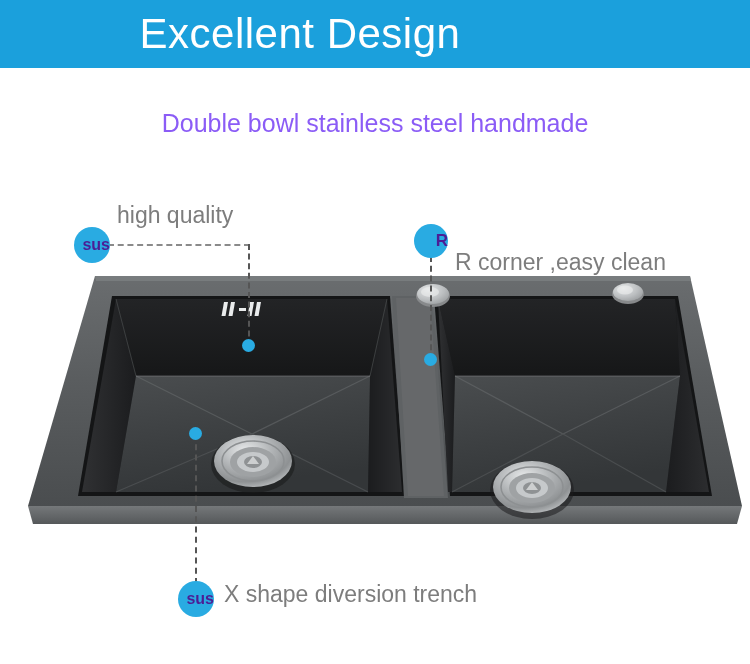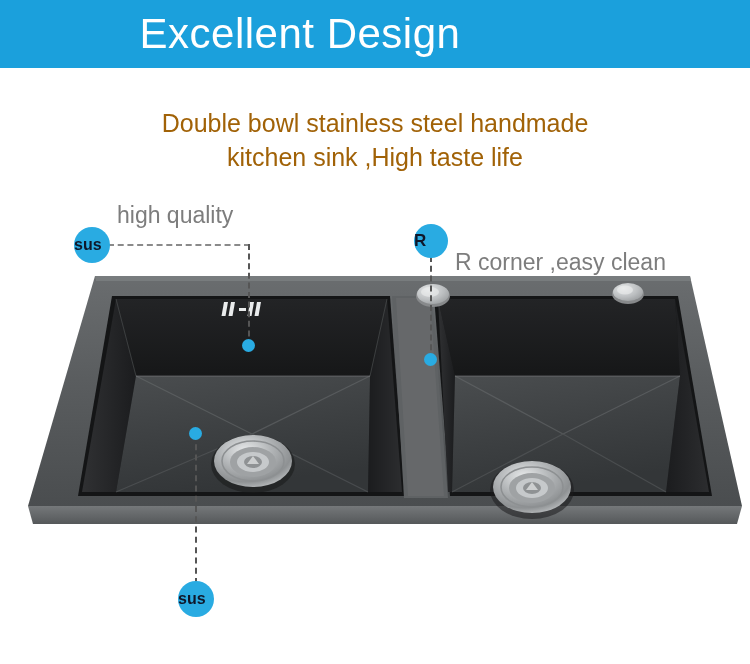--- a/index.html
+++ b/index.html
@@ -41,21 +41,21 @@
     letter-spacing: 0.5px;
   }
 
   
   #subtitle {
     position: absolute;
     left: 0;
     top: 106px;
     width: 750px;
     text-align: center;
-    color: #a16207;
+    color: #8b5cf6;
     font-size: 25px;
     line-height: 34px;
     font-weight: normal;
   }
   #subtitle .line2 { display: block; }
 
   
   .callout-label {
     position: absolute;
     color: #7d7d7d;
@@ -64,22 +64,22 @@
   }
   #label-high-quality { left: 117px; top: 202px; }
   #label-r-corner     { left: 455px; top: 224px; margin-top: 25px; }
   #label-x-shape      { left: 224px; top: 581px; }
 
   
   .badge {
     position: absolute;
     border-radius: 50%;
     background: #29abe2;
-    color: #0f172a;
-    text-align: left;
+    color: #4c1d95;
+    text-align: right;
     font-weight: bold;
     z-index: 6;
   }
   #badge-sus-quality {
     left: 74px; top: 227px;
     width: 36px; height: 36px;
     line-height: 36px;
     font-size: 16px;
   }
   #badge-r-corner {
@@ -139,21 +139,20 @@
 <body>
 
 <div id="page">
 
   <div id="header-banner">
     <div id="header-title">Excellent Design</div>
   </div>
 
   <div id="subtitle">
     <span class="line1">Double bowl stainless steel handmade</span>
-    <span class="line2">kitchen sink ,High taste life</span>
   </div>
 
   <div id="sink-photo">
     <svg width="750" height="300" viewBox="0 0 750 300" xmlns="http://www.w3.org/2000/svg">
       <defs>
         <linearGradient id="deckGrad" x1="0" y1="0" x2="0" y2="1">
           <stop offset="0%" stop-color="#6a6d6f"></stop>
           <stop offset="45%" stop-color="#5a5d5f"></stop>
           <stop offset="100%" stop-color="#4a4d4f"></stop>
         </linearGradient>
@@ -296,14 +295,15 @@
   <div id="dot-overflow" class="marker-dot"></div>
 
   <div id="leader-rcorner-v" class="leader-v"></div>
   <div id="badge-r-corner" class="badge">R</div>
   <div id="label-r-corner" class="callout-label">R corner ,easy clean</div>
   <div id="dot-rcorner" class="marker-dot"></div>
 
   <div id="leader-trench-v" class="leader-v"></div>
   <div id="dot-trench" class="marker-dot"></div>
   <div id="badge-sus-trench" class="badge">sus</div>
+  <div id="label-x-shape" class="callout-label">X shape diversion trench</div>
 
 </div>
 
 </body></html>

